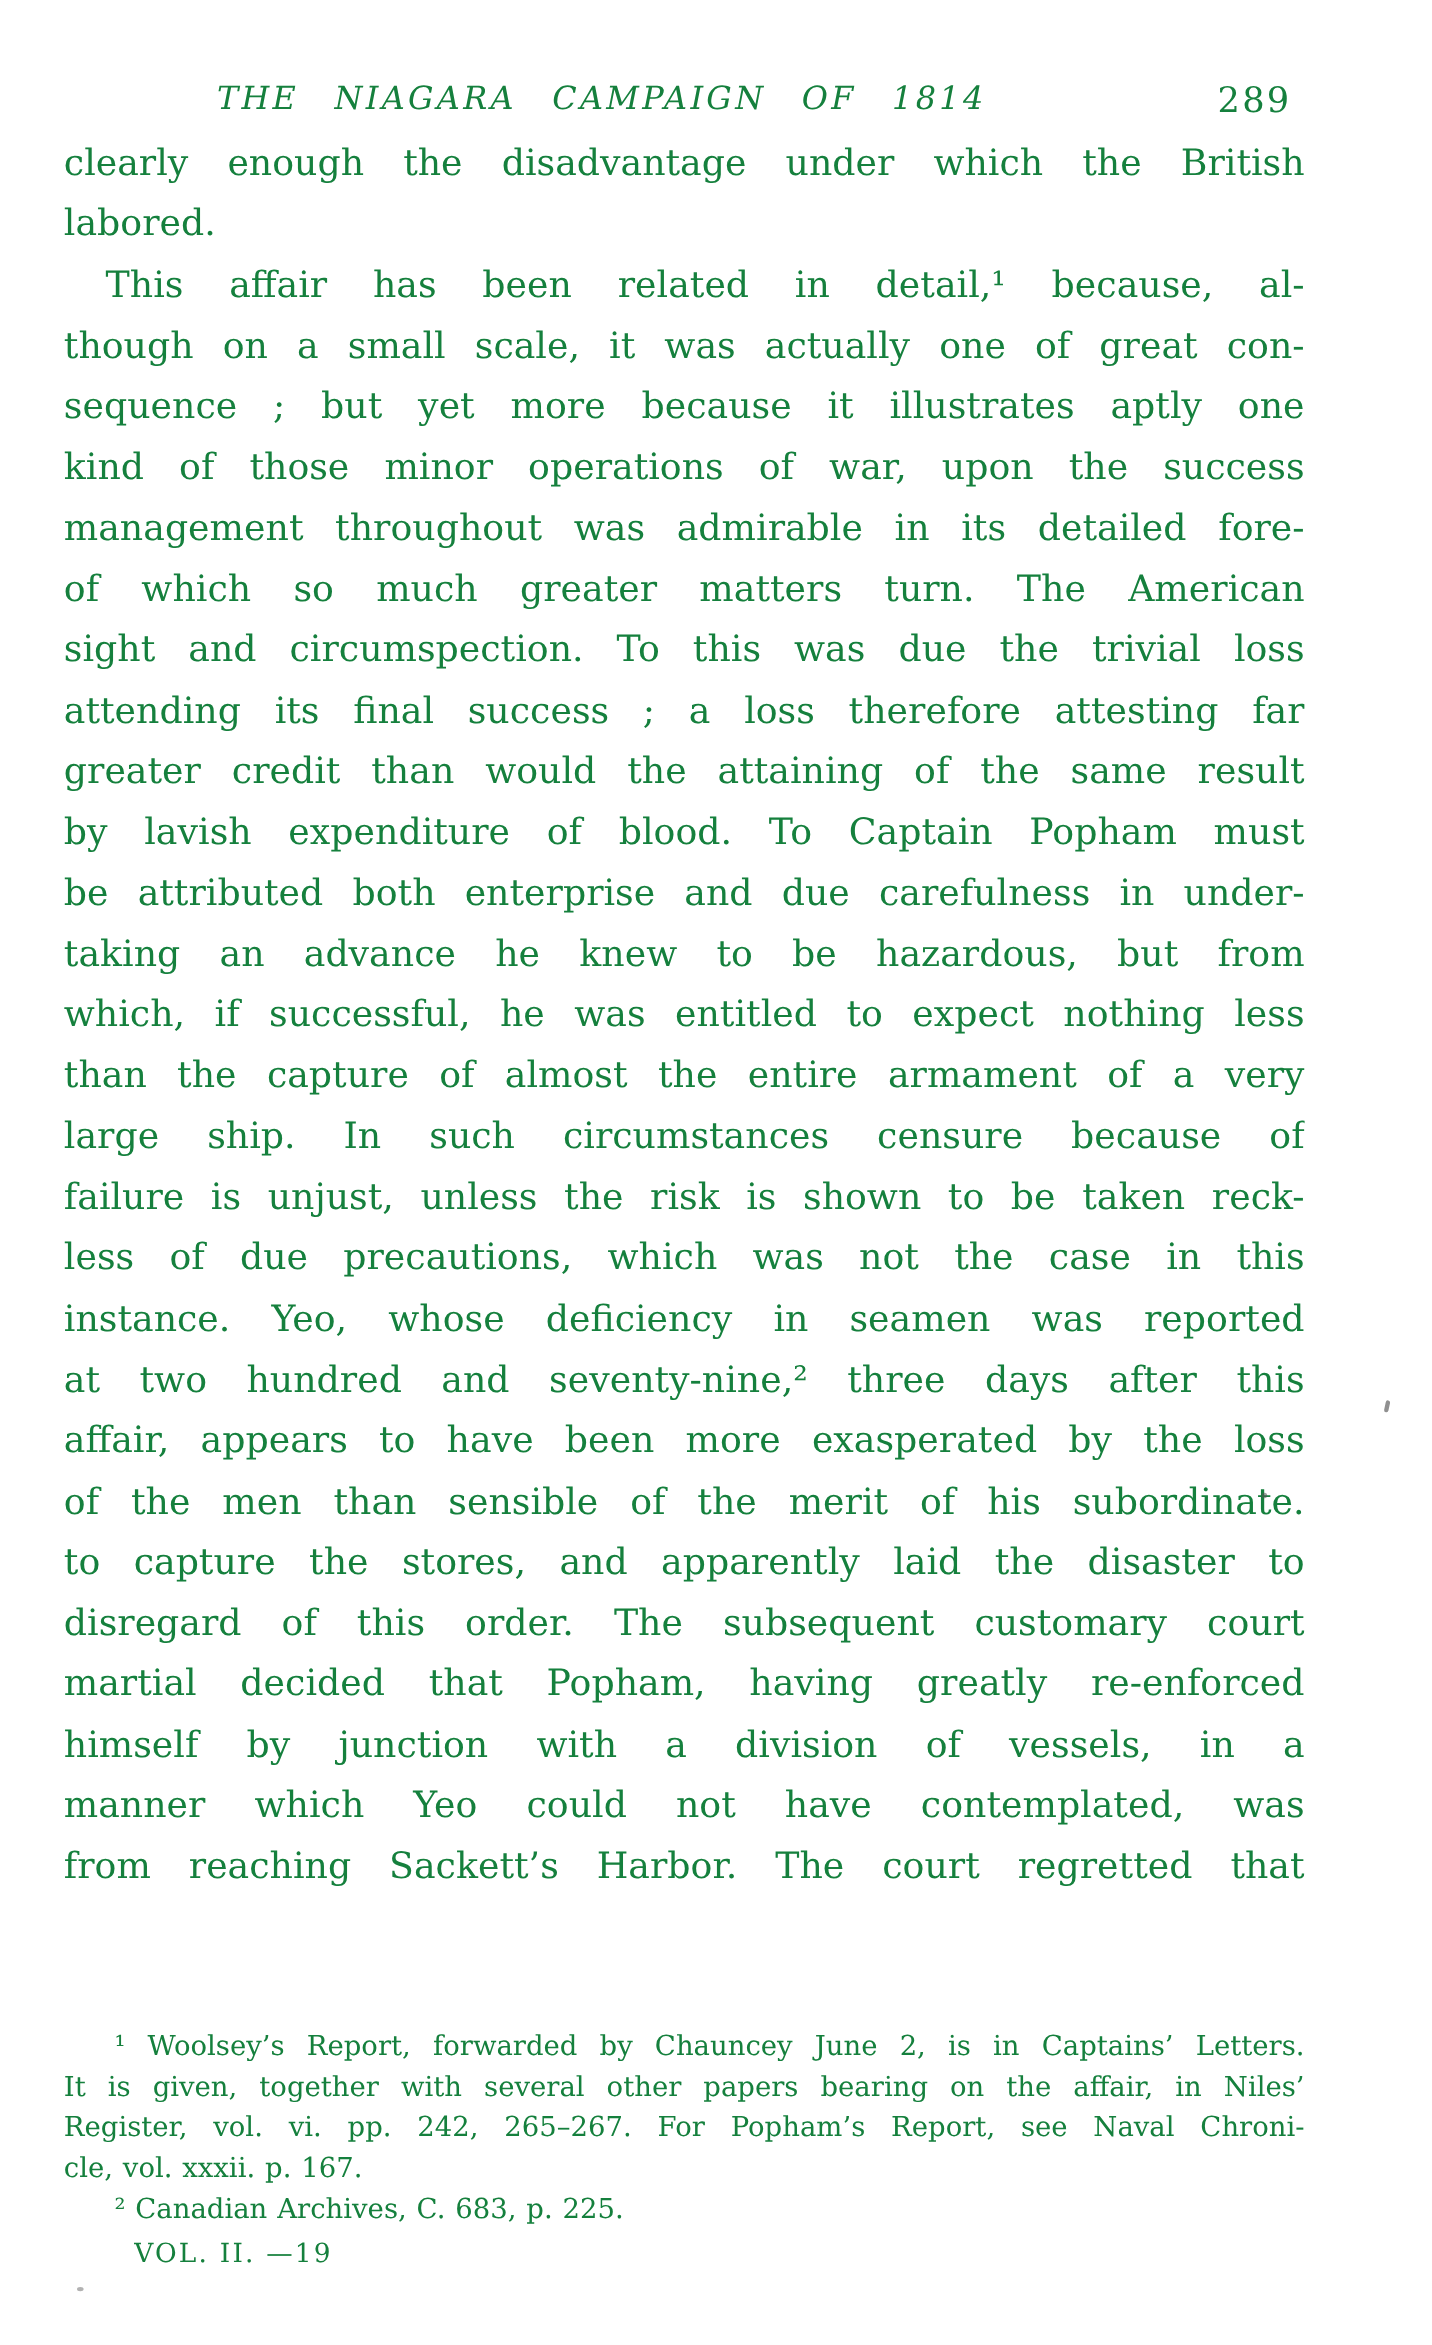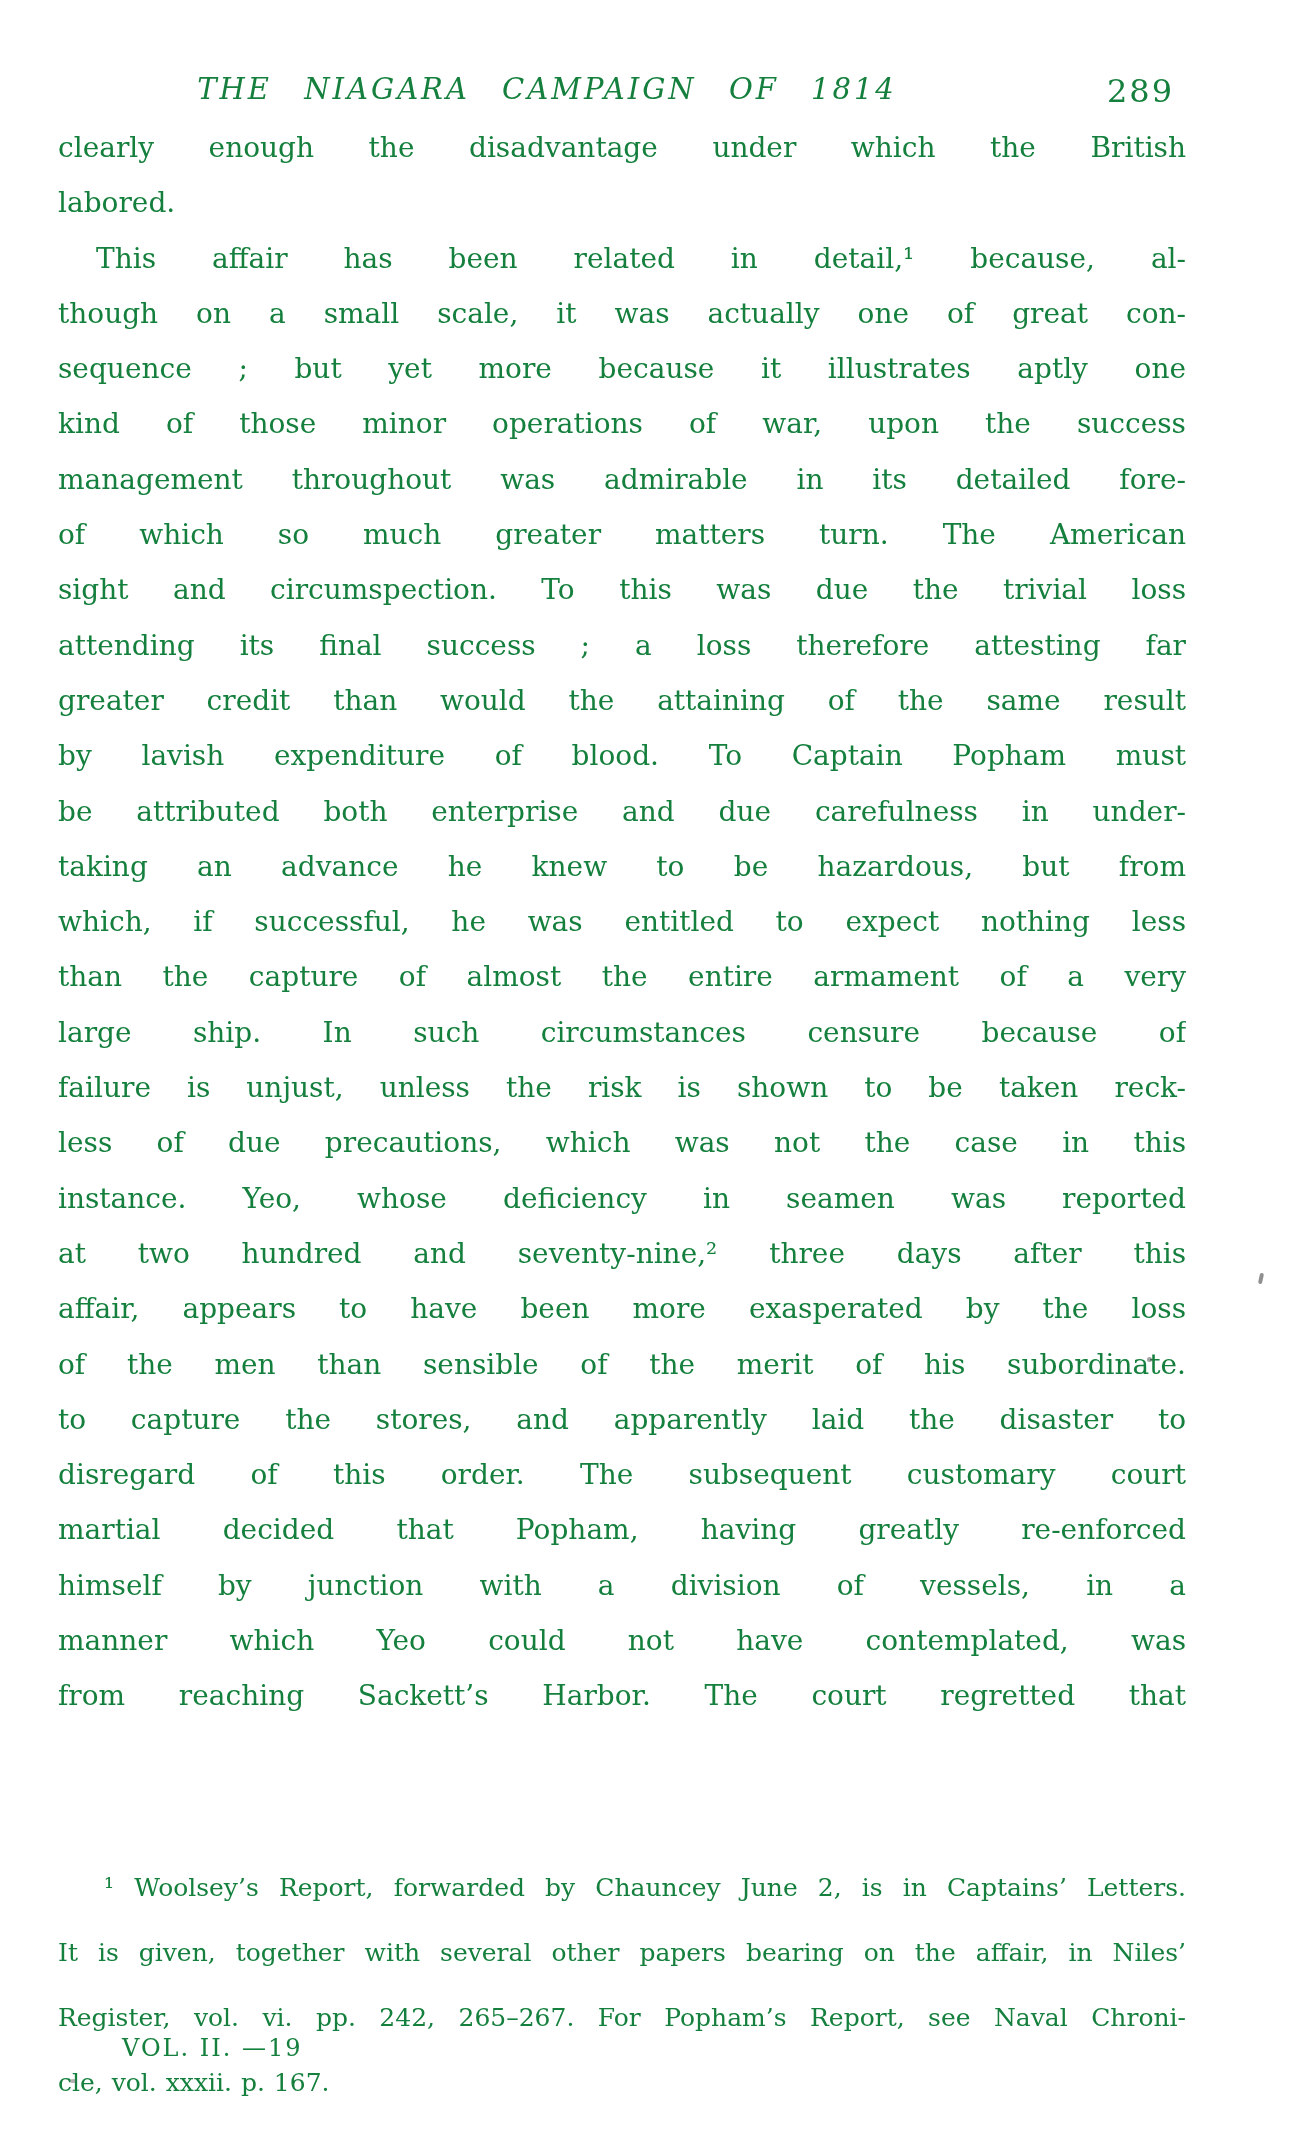--- a/index.html
+++ b/index.html
@@ -40,21 +40,21 @@
     top: 0;
     font-size: 32px;
     letter-spacing: 2px;
   }
   
   .body-text {
     position: absolute;
     top: 120px;
     left: 58px;
     width: 1128px;
-    font-size: 28px;
+    font-size: 33px;
     line-height: 55.3px;
     word-spacing: 3px;
   }
   .line {
     height: 55.3px;
     overflow: hidden;
   }
   .just {
     text-align: justify;
     text-align-last: justify;
@@ -63,21 +63,21 @@
   
   .footnotes {
     position: absolute;
     top: 1841px;
     left: 58px;
     width: 1128px;
     font-size: 25px;
     line-height: 37px;
     word-spacing: 1px;
   }
-  .fn-line { height: 37px; margin-top: 28px; }
+  .fn-line { height: 37px; }
   .footnotes .indent { text-indent: 46px; }
   
   .vol-line {
     position: absolute;
     top: 2034px;
     left: 122px;
     font-size: 24px;
     letter-spacing: 2px;
   }
   

